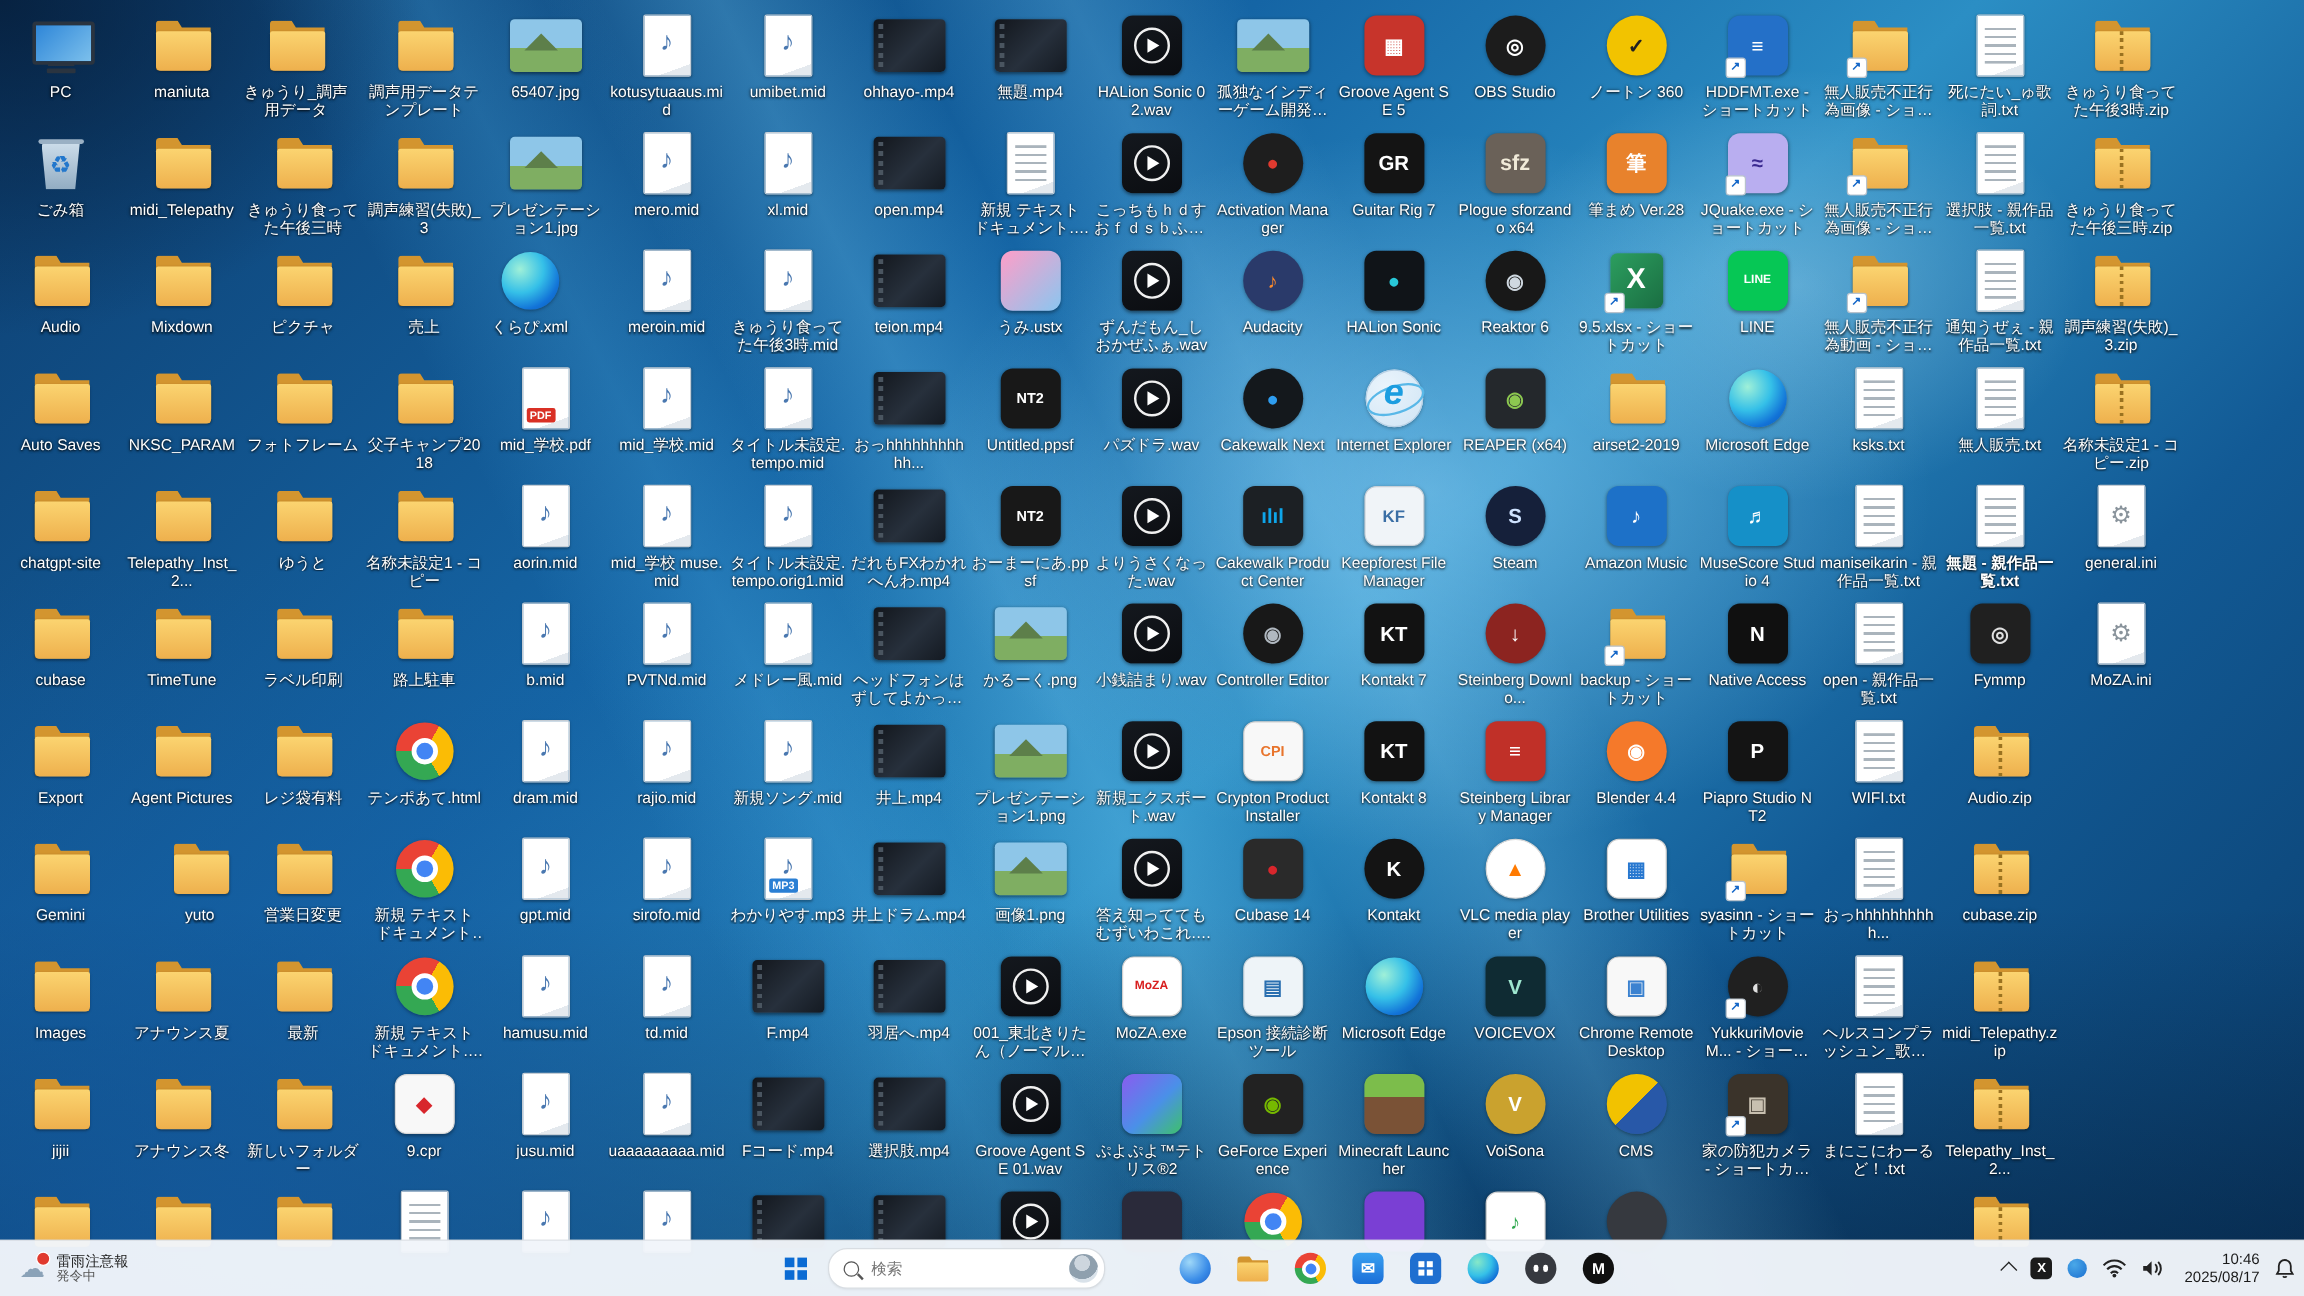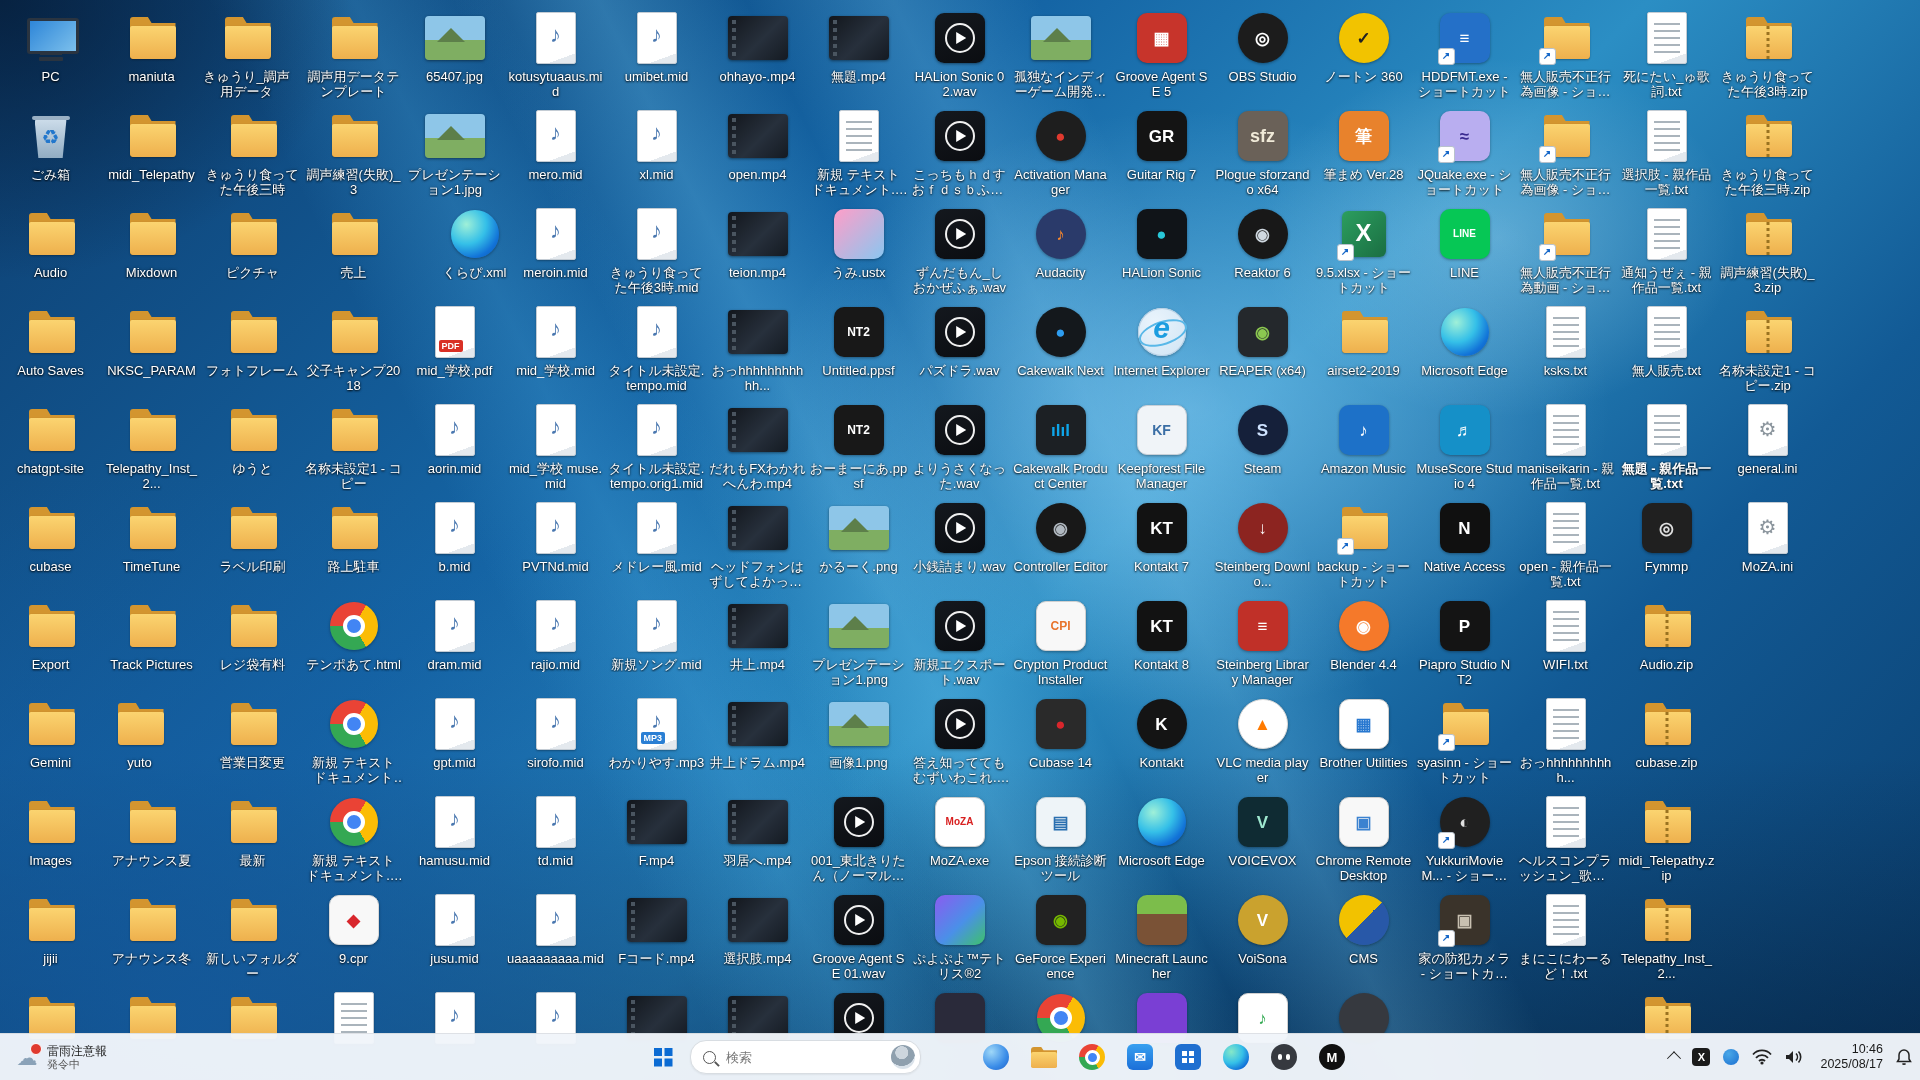--- a/index.html
+++ b/index.html
@@ -374,21 +374,21 @@
       <div class="lab">Mixdown</div>
     </div>
     <div class="dicon" style="left: 202px; top: 206px;">
       <div class="ig t-folder"></div>
       <div class="lab">ピクチャ</div>
     </div>
     <div class="dicon" style="left: 303px; top: 206px;">
       <div class="ig t-folder"></div>
       <div class="lab">売上</div>
     </div>
-    <div class="dicon" style="left: 424px; top: 206px;">
+    <div class="dicon" style="left: 391px; top: 206px;">
       <div class="ig t-edge"></div>
       <div class="lab">くらぴ.xml</div>
     </div>
     <div class="dicon" style="left: 505px; top: 206px;">
       <div class="ig t-midi">
         <span class="page">
           <span class="note">♪</span>
         </span>
       </div>
       <div class="lab">meroin.mid</div>
@@ -825,21 +825,21 @@
         </span>
       </div>
       <div class="lab">MoZA.ini</div>
     </div>
     <div class="dicon" style="left: 0px; top: 598px;">
       <div class="ig t-folder"></div>
       <div class="lab">Export</div>
     </div>
     <div class="dicon" style="left: 101px; top: 598px;">
       <div class="ig t-folder"></div>
-      <div class="lab">Track Pictures</div>
+      <div class="lab">Agent Pictures</div>
     </div>
     <div class="dicon" style="left: 202px; top: 598px;">
       <div class="ig t-folder"></div>
       <div class="lab">レジ袋有料</div>
     </div>
     <div class="dicon" style="left: 303px; top: 598px;">
       <div class="ig t-chrome"></div>
       <div class="lab">テンポあて.html</div>
     </div>
     <div class="dicon" style="left: 404px; top: 598px;">
@@ -931,21 +931,21 @@
     <div class="dicon" style="left: 1616px; top: 598px;">
       <div class="ig t-zip">
         <span class="zipper"></span>
       </div>
       <div class="lab">Audio.zip</div>
     </div>
     <div class="dicon" style="left: 0px; top: 696px;">
       <div class="ig t-folder"></div>
       <div class="lab">Gemini</div>
     </div>
-    <div class="dicon" style="left: 89px; top: 696px;">
+    <div class="dicon" style="left: 116px; top: 696px;">
       <div class="ig t-folder"></div>
       <div class="lab">yuto</div>
     </div>
     <div class="dicon" style="left: 202px; top: 696px;">
       <div class="ig t-folder"></div>
       <div class="lab">営業日変更</div>
     </div>
     <div class="dicon" style="left: 303px; top: 696px;">
       <div class="ig t-chrome"></div>
       <div class="lab">新規 テキスト ドキュメント (2).html</div>

